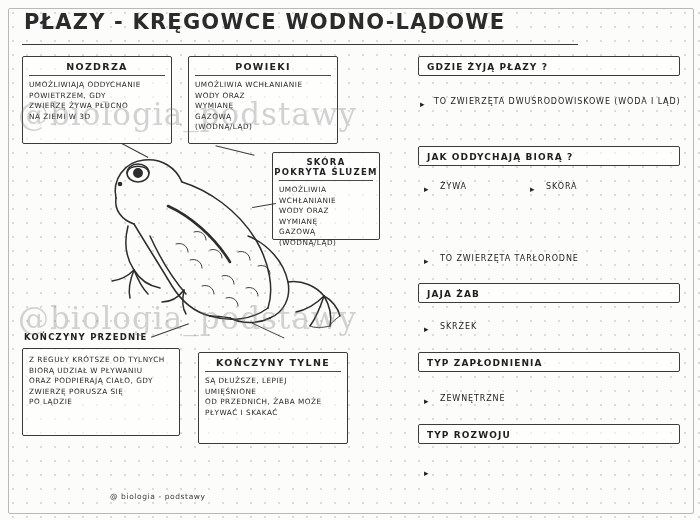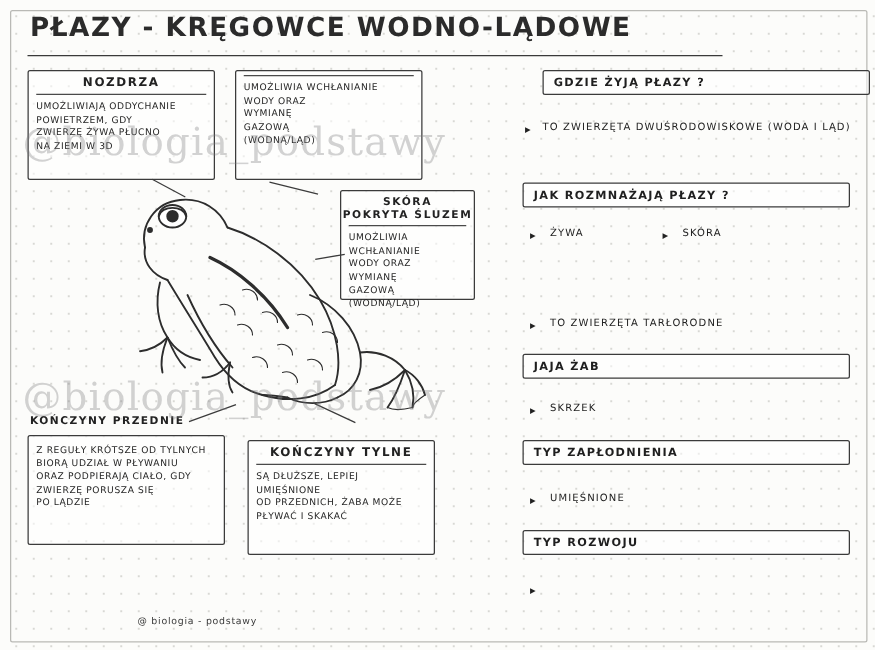--- a/index.html
+++ b/index.html
@@ -99,20 +99,21 @@
   <div class="box" style="left:22px;top:56px;width:150px;height:88px;">
     <div class="box-head">NOZDRZA</div>
     <div class="box-hr"></div>
     <div class="box-body">UMOŻLIWIAJĄ ODDYCHANIE
 POWIETRZEM, GDY
 ZWIERZĘ ŻYWA PŁUCNO
 NA ZIEMI W 3D</div>
   </div>
 
   <div class="box" style="left:188px;top:56px;width:150px;height:88px;">
+    <div class="box-head">POWIEKI</div>
     <div class="box-hr"></div>
     <div class="box-body">UMOŻLIWIA WCHŁANIANIE
 WODY ORAZ
 WYMIANĘ
 GAZOWĄ
 (WODNĄ/LĄD)</div>
   </div>
 
   <div class="box" style="left:272px;top:152px;width:108px;height:88px;">
     <div class="box-head" style="font-size:8.5px;white-space:pre-line;">SKÓRA
@@ -195,40 +196,40 @@
       <path d="M124,136 C130,134 136,138 136,144" stroke-width="0.9"></path>
       <path d="M104,146 C110,144 116,148 116,154" stroke-width="0.9"></path>
       <path d="M140,112 C146,110 152,114 152,120" stroke-width="0.9"></path>
       <path d="M148,148 C154,146 160,150 160,156" stroke-width="0.9"></path>
       <path d="M78,104 C84,102 90,106 90,112" stroke-width="0.9"></path>
       <path d="M128,158 C134,156 140,160 140,166" stroke-width="0.9"></path>
       <path d="M160,126 C166,124 172,128 172,134" stroke-width="0.9"></path>
     </g>
   </svg>
 
-  <div class="qbar" style="top:56px;margin-left:16px;">GDZIE ŻYJĄ PŁAZY ?</div>
+  <div class="qbar" style="top:56px;">GDZIE ŻYJĄ PŁAZY ?</div>
   <div class="arrow" style="left:420px;top:99px;">▸</div>
   <div class="ans" style="left:434px;top:96px;width:250px;white-space:normal;line-height:12px;">TO ZWIERZĘTA DWUŚRODOWISKOWE (WODA I LĄD)</div>
 
-  <div class="qbar" style="top:146px;">JAK ROZMNAŻAJĄ PŁAZY ?</div>
+  <div class="qbar" style="top:146px;">JAK ODDYCHAJĄ BIORĄ ?</div>
   <div class="arrow" style="left:424px;top:184px;">▸</div>
   <div class="ans" style="left:440px;top:182px;">ŻYWA</div>
   <div class="arrow" style="left:530px;top:184px;">▸</div>
   <div class="ans" style="left:546px;top:182px;">SKÓRA</div>
 
   <div class="arrow" style="left:424px;top:256px;">▸</div>
   <div class="ans" style="left:440px;top:254px;">TO ZWIERZĘTA TARŁORODNE</div>
 
   <div class="qbar" style="top:283px;">JAJA ŻAB</div>
   <div class="arrow" style="left:424px;top:324px;">▸</div>
   <div class="ans" style="left:440px;top:322px;">SKRZEK</div>
 
   <div class="qbar" style="top:352px;">TYP ZAPŁODNIENIA</div>
   <div class="arrow" style="left:424px;top:396px;">▸</div>
-  <div class="ans" style="left:440px;top:394px;">UMIĘŚNIONE</div>
+  <div class="ans" style="left:440px;top:394px;">ZEWNĘTRZNE</div>
 
   <div class="qbar" style="top:424px;">TYP ROZWOJU</div>
   <div class="arrow" style="left:424px;top:468px;">▸</div>
   <div class="ans" style="left:440px;top:466px;"></div>
 
   <div class="wm wm1">@biologia_podstawy</div>
   <div class="wm wm2">@biologia_podstawy</div>
 
   <div class="credit">@ biologia - podstawy</div>
 </div>

